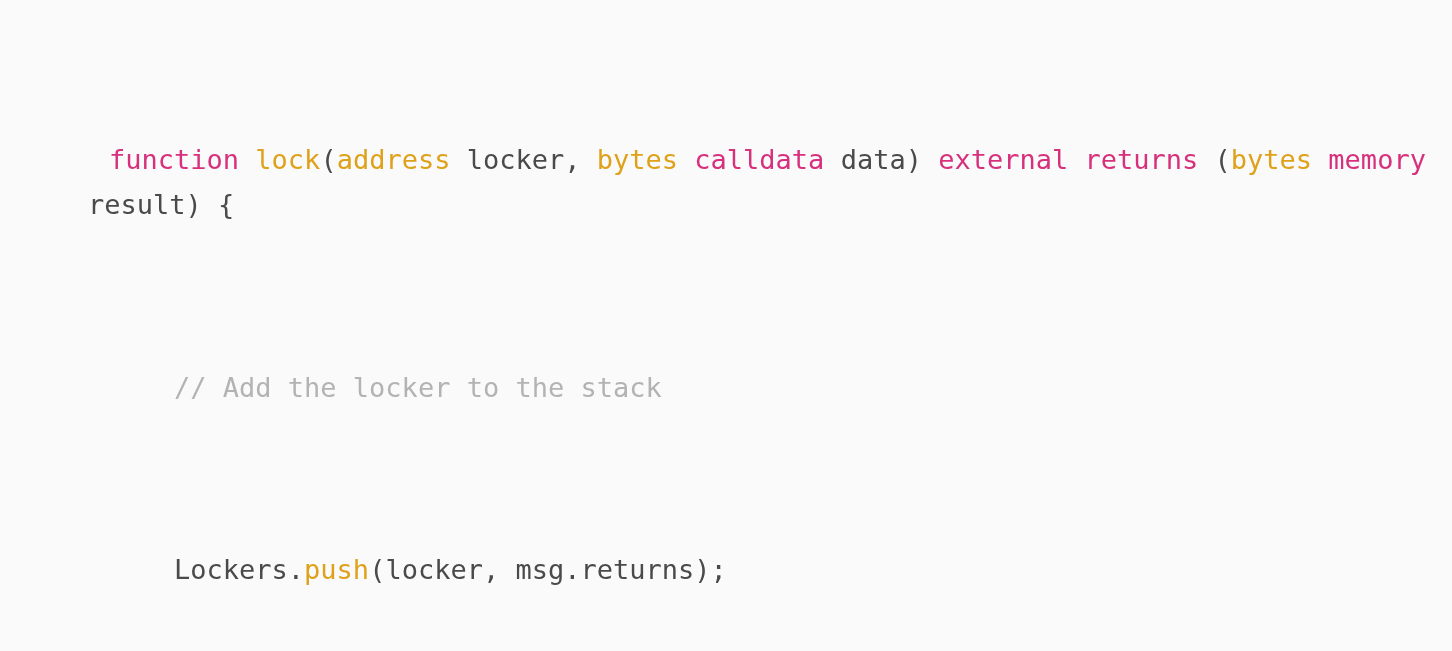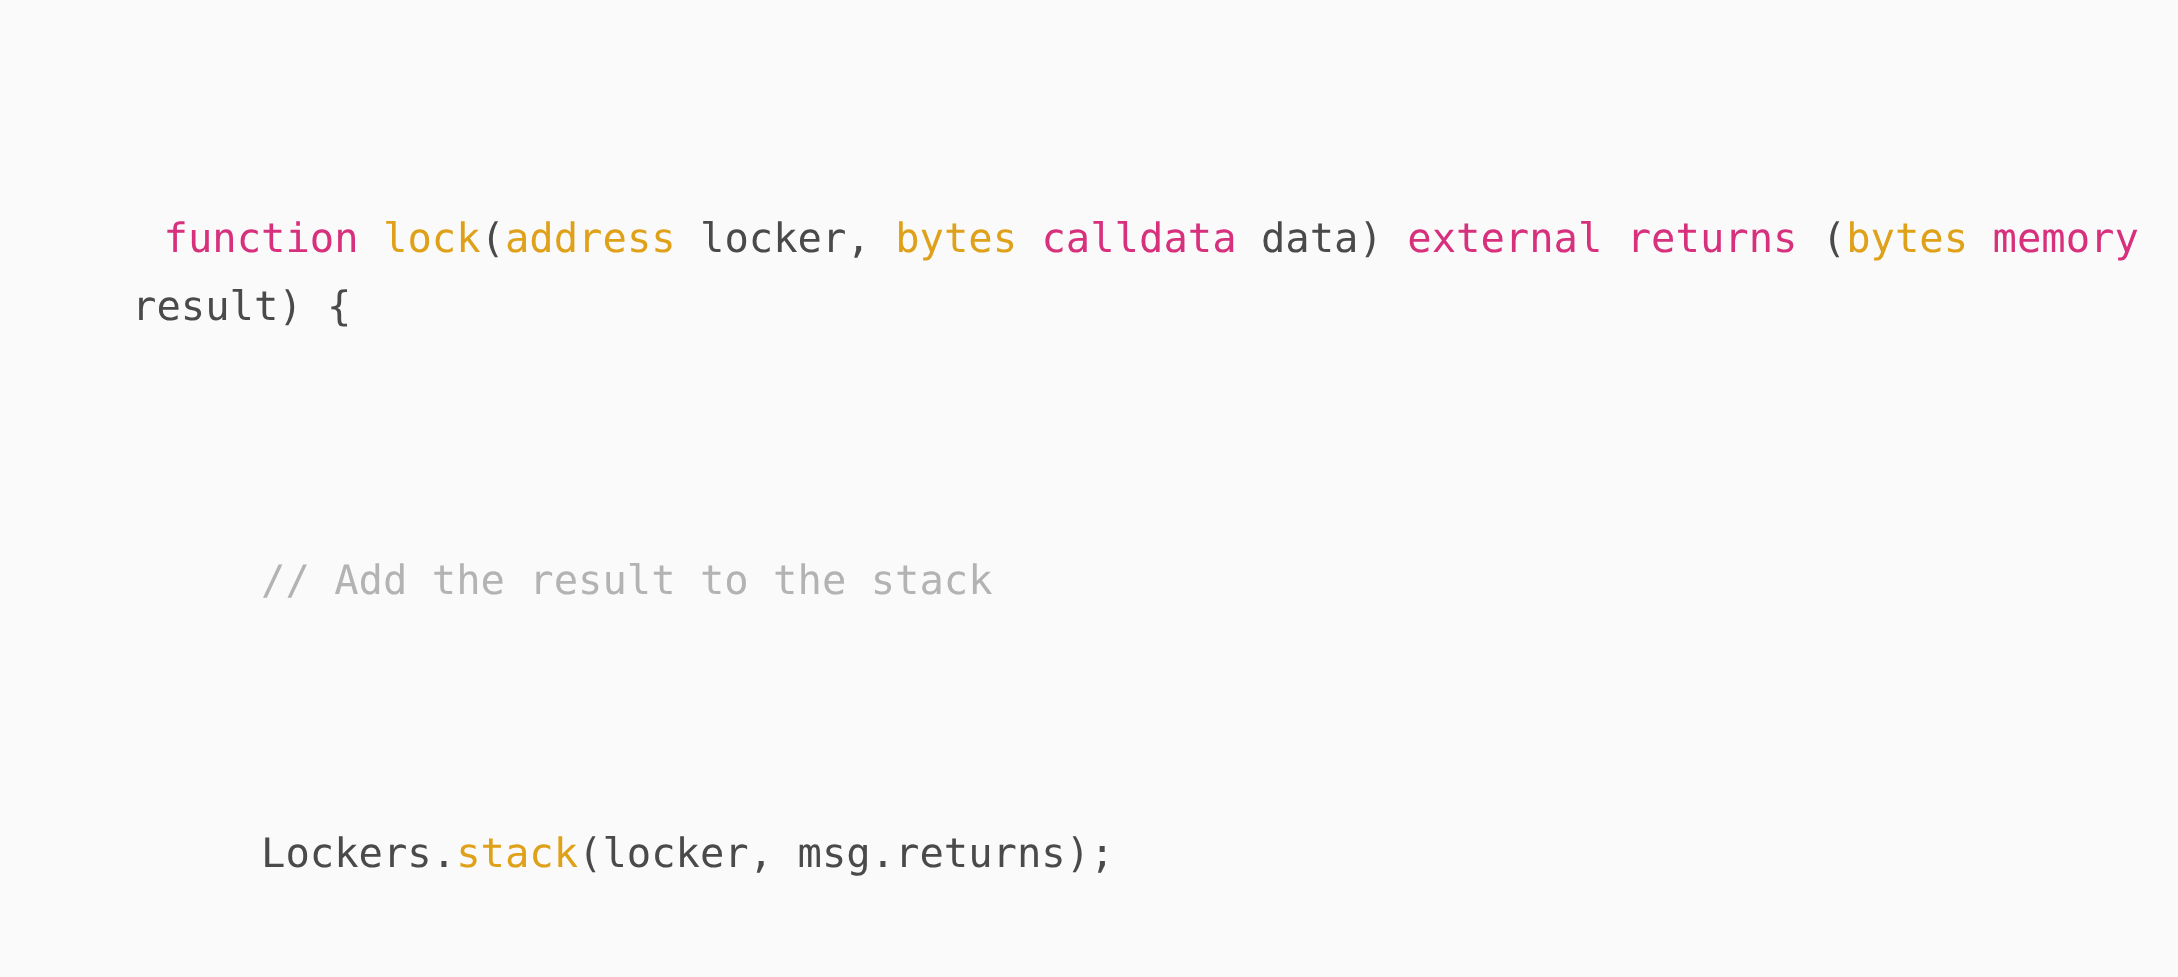--- a/index.html
+++ b/index.html
@@ -43,23 +43,23 @@
   .pun  { color: #4a4a4a; }  
   .cmt  { color: #b3b3b3; }  
 </style>
 </head>
 <body>
 
 <div id="code-block">
 
   <span class="ln"><span class="pun">    </span><span class="kw">function</span><span class="pun"> </span><span class="fn">lock</span><span class="pun">(</span><span class="typ">address</span><span class="pun"> </span><span class="pun">locker,</span><span class="pun"> </span><span class="typ">bytes</span><span class="pun"> </span><span class="kw">calldata</span><span class="pun"> </span><span class="pun">data)</span><span class="pun"> </span><span class="kw">external</span><span class="pun"> </span><span class="kw">returns</span><span class="pun"> </span><span class="pun">(</span><span class="typ">bytes</span><span class="pun"> </span><span class="kw">memory</span><span class="pun"> </span><span class="pun">result) {</span></span>
 
-  <span class="ln"><span class="pun">        </span><span class="cmt">// Add the result to the stack</span></span>
+  <span class="ln"><span class="pun">        </span><span class="cmt">// Add the locker to the stack</span></span>
 
-  <span class="ln"><span class="pun">        </span><span class="pun">Lockers.</span><span class="fn">stack</span><span class="pun">(locker, msg.returns);</span></span>
+  <span class="ln"><span class="pun">        </span><span class="pun">Lockers.</span><span class="fn">push</span><span class="pun">(locker, msg.returns);</span></span>
 
   
 
   
 
   
 
   
 
   

